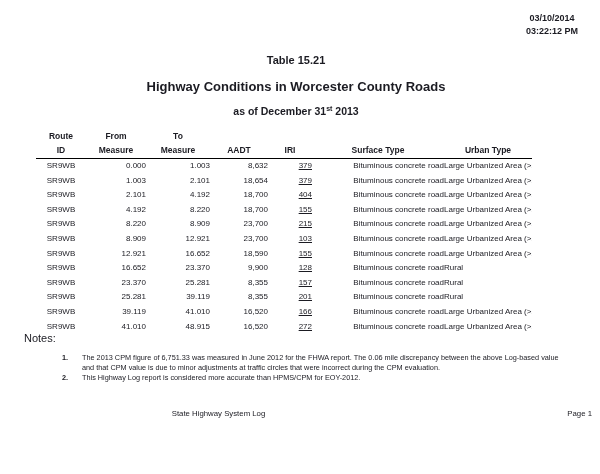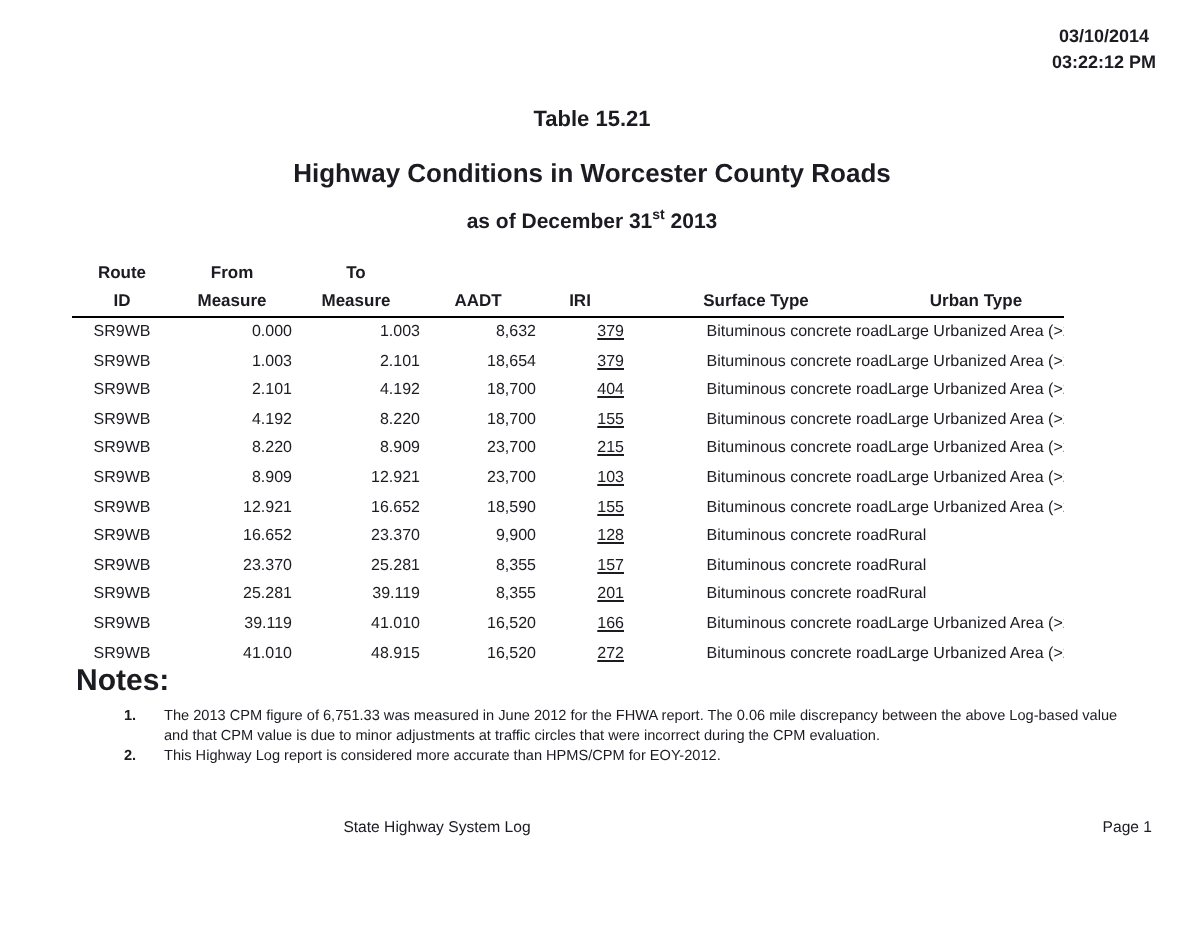--- a/index.html
+++ b/index.html
@@ -44,36 +44,36 @@
     padding:0;line-height:14.6px;white-space:nowrap;overflow:hidden;
   }
   col.c1{width:50px;} col.c2{width:60px;} col.c3{width:64px;}
   col.c4{width:58px;} col.c5{width:44px;} col.c6{width:132px;} col.c7{width:88px;}
   td.route{text-align:center;}
   td.num{text-align:right;padding-right:12px;margin-top:24px;}
   td.iri{text-align:right;padding-right:14px;text-decoration:underline;}
   td.surface{text-align:right;padding-left:2px;}
   td.urban{text-align:left;padding-left:4px;}
   .notes-heading{
-    position:absolute;top:332px;left:38px;
-    font-size:15px;font-weight:bold;
+    position:absolute;top:332px;left:24px;
+    font-size:11px;font-weight:normal;
   }
   .notes-list{
     position:absolute;top:353px;left:62px;width:500px;
     font-size:7.3px;line-height:1.32;
   }
   .note-item{display:flex;margin-bottom:1px;}
   .note-num{width:20px;flex:0 0 20px;font-weight:bold;}
   .note-text{width:478px;}
   .footer-center{
     position:absolute;top:409px;left:0;width:437px;
     text-align:center;font-size:7.8px;
   }
   .footer-right{
-    position:absolute;top:409px;right:24px;
+    position:absolute;top:409px;right:8px;
     font-size:7.8px;
     margin-left:32px;
   }
 </style>
 </head>
 <body>
 
 <div class="timestamp">
   <div>03/10/2014</div>
   <div>03:22:12 PM</div>

